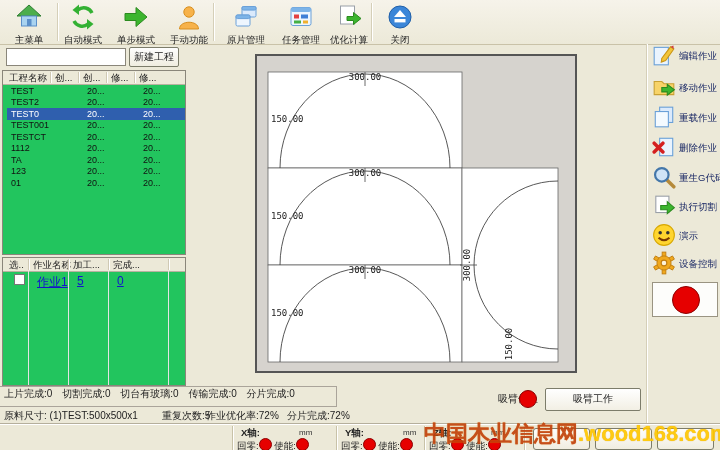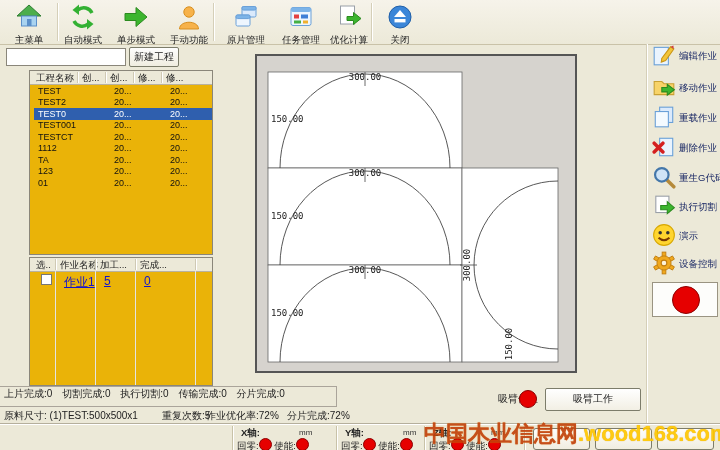--- a/index.html
+++ b/index.html
@@ -9,21 +9,21 @@
   
   .toolbar{left:0;top:0;width:720px;height:44px;background:linear-gradient(#f6f3ea,#ece9d8);border-bottom:1px solid #c9c2a8;}
   .tb-sep{position:absolute;top:3px;width:1px;height:38px;background:#d5cfb8;border-right:1px solid #fff;}
   .tb-item{position:absolute;top:2px;width:56px;height:41px;text-align:center;cursor:default;}
   .tb-item .ico{display:inline-block;width:26px;height:26px;margin-top:2px;}
   .tb-item .lbl{display:block;font-size:9.5px;color:#222;margin-top:0px;white-space:nowrap;}
   
   .txtinput{left:6px;top:48px;width:114px;height:14px;border:1px solid #8a867a;background:#fff;font-size:10px;padding:1px 2px;}
   .btn{background:linear-gradient(#fefefe,#f0ede0);border:1px solid #7c7c6a;border-radius:2px;font-size:10px;color:#222;text-align:center;cursor:default;}
   .newproj{left:129px;top:47px;width:48px;height:18px;line-height:17px;}
-  .panel{background:#eab308;border:1px solid #8a867a;margin-left:27px;}
+  .panel{background:#22c55e;border:1px solid #8a867a;}
   .thead{position:absolute;left:0;top:0;right:0;height:13px;background:#ece9d8;border-bottom:1px solid #b8b2a0;font-size:9.5px;color:#222;}
   .thead span{position:absolute;top:1px;white-space:nowrap;}
   .hsep{position:absolute;top:1px;width:1px;height:11px;background:#cfc9b4;border-right:1px solid #fff;}
   .prow{position:absolute;left:4px;right:0;height:11.5px;font-size:9px;color:#111;white-space:nowrap;}
   .prow span{position:absolute;top:0.5px;}
   .prow.sel{background:#2f5fae;color:#fff;}
   .gridv{position:absolute;top:13px;bottom:0;width:1px;background:#e4e4e4;}
   .link{color:#1414cc;text-decoration:underline;cursor:pointer;}
   .chk{position:absolute;width:9px;height:9px;border:1px solid #777;background:#fff;}
   
@@ -368,21 +368,21 @@
     <span class="lbl">设备控制</span>
   </div>
 
   <div class="abs redpanel">
     <span class="big"></span>
   </div>
 
   <div class="abs statbox">
     <span style="margin-left:4px">上片完成:0</span>
     <span>切割完成:0</span>
-    <span>执行切割:0</span>
+    <span>切台有玻璃:0</span>
     <span>传输完成:0</span>
     <span>分片完成:0</span>
   </div>
 
   <div class="abs matrow">
     <span style="left:4px">原料尺寸: (1)TEST:500x500x1</span>
     <span style="left:162px">重复次数:5</span>
     <span style="left:206px">作业优化率:72%</span>
     <span style="left:287px">分片完成:72%</span>
   </div>

